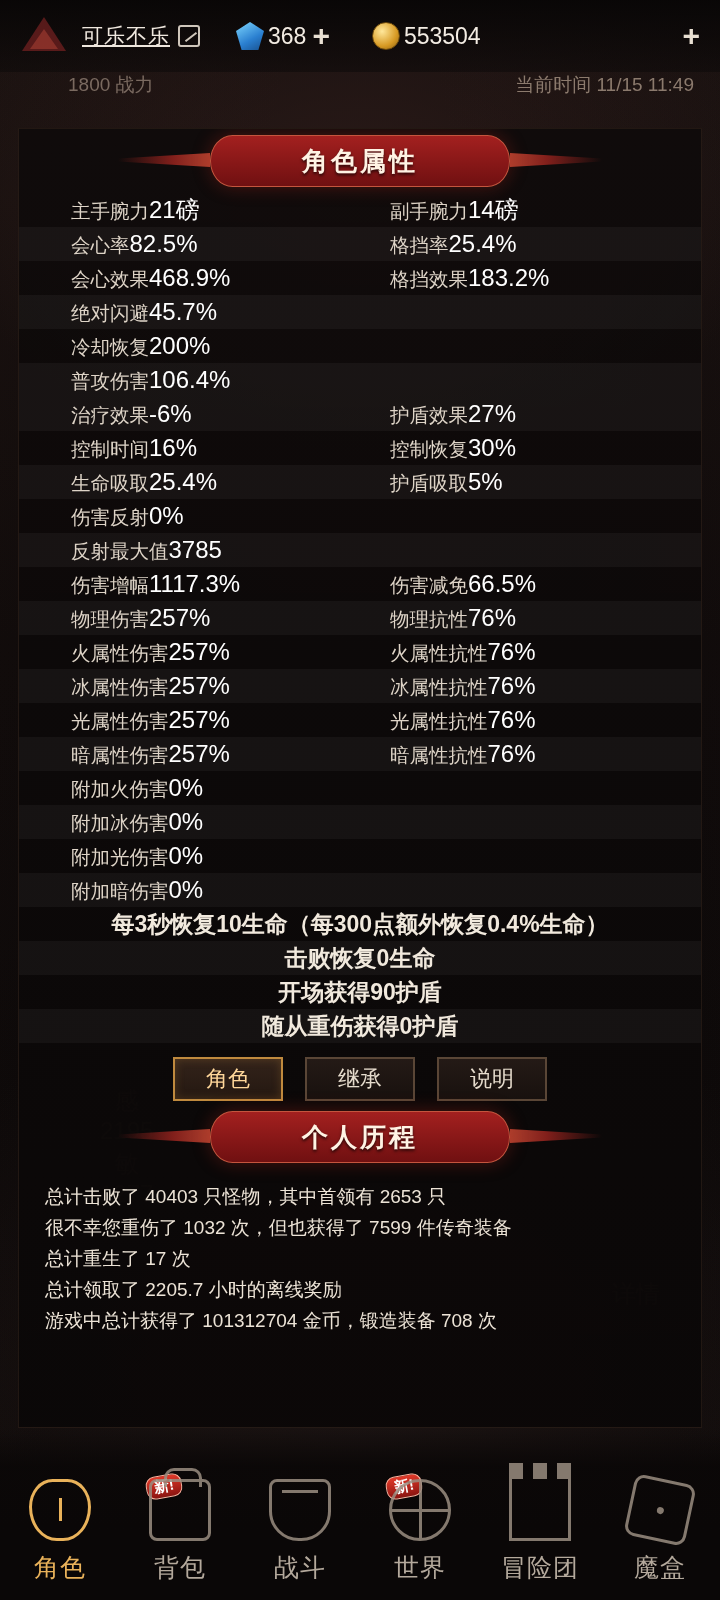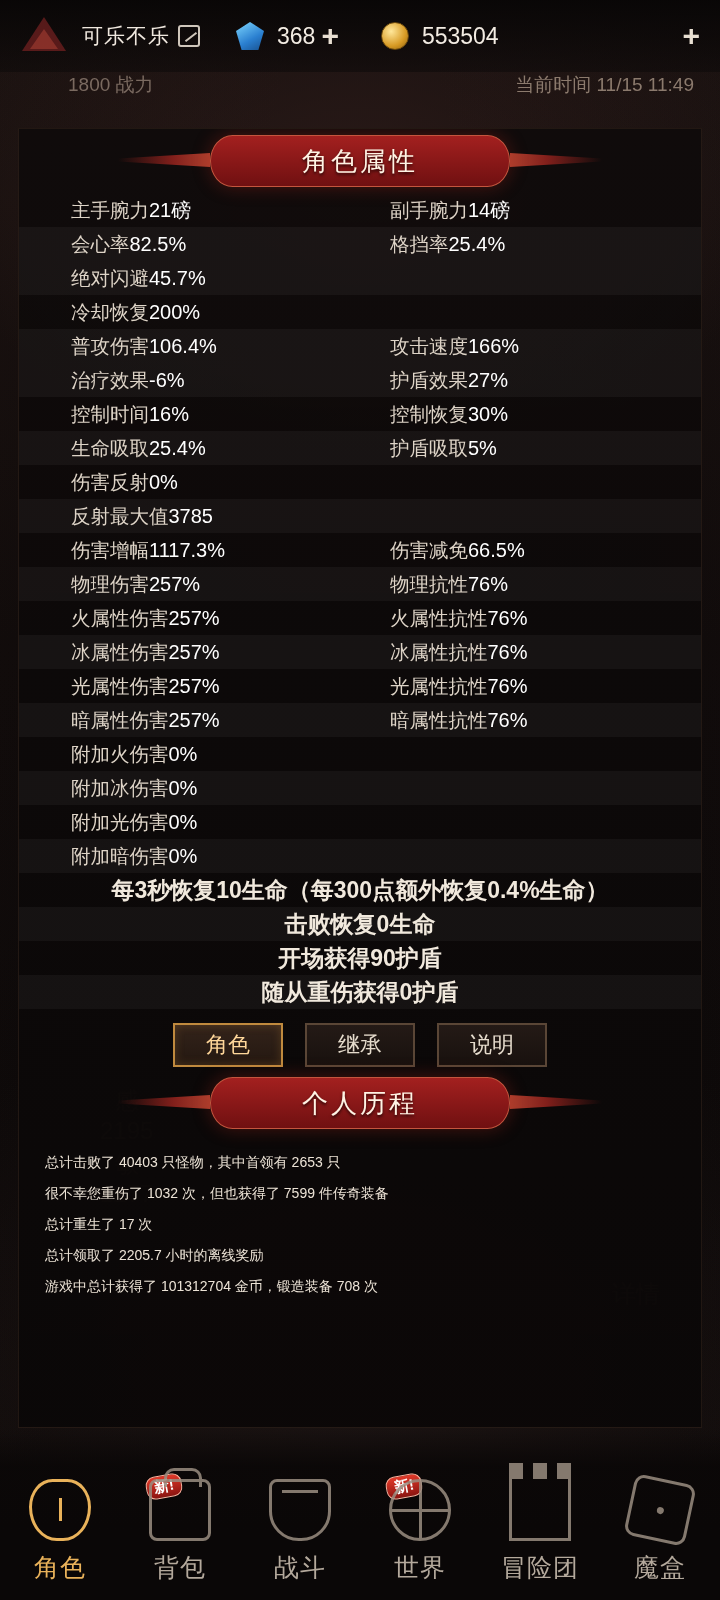--- a/index.html
+++ b/index.html
@@ -56,32 +56,32 @@
   }
   .emblem .tri2 {
     position: absolute; left: 16px; top: 20px;
     width: 0; height: 0;
     border-left: 14px solid transparent;
     border-right: 14px solid transparent;
     border-bottom: 20px solid rgba(220,90,70,0.35);
   }
   .name-chip {
     display: flex; align-items: center; gap: 8px;
-    color: #efe7de; font-size: 21px; letter-spacing: 1px;
+    color: #efe7de; font-size: 21px; letter-spacing: 1px; text-decoration: underline;
   }
   .edit-ico {
     width: 22px; height: 22px; border: 2px solid #cfc6bb; border-radius: 3px;
     position: relative;
   }
   .edit-ico:after{
     content:""; position:absolute; left:4px; top:9px; width:14px; height:2px;
     background:#cfc6bb; transform: rotate(-38deg);
   }
   .cur-group {
-    display: flex; align-items: center; gap: 13px;
+    display: flex; align-items: center; gap: 4px;
     margin-left: 36px;
   }
   .cur-val { color: #f3ece3; font-size: 23px; }
   .gem {
     width: 28px; height: 28px; flex: none;
     background: linear-gradient(150deg,#7fd8ff,#2a7fd0 60%,#18518f);
     clip-path: polygon(50% 0, 100% 32%, 80% 100%, 20% 100%, 0 32%);
   }
   .coin {
     width: 28px; height: 28px; border-radius: 50%; flex: none;
@@ -117,34 +117,34 @@
     box-shadow: 0 0 18px rgba(180,40,30,0.35);
   }
   .banner .wing {
     position: absolute; top: 18px; width: 92px; height: 14px;
     background: linear-gradient(90deg, rgba(160,40,35,0) 0%, rgba(150,35,30,0.85) 60%, rgba(190,70,50,0.9) 100%);
     clip-path: polygon(0 40%, 100% 0, 100% 100%, 0 60%);
   }
   .banner .wing.l { left: -92px; }
   .banner .wing.r { right: -92px; transform: scaleX(-1); }
   .banner-title {
-    position: relative; color: #fff3e4; font-size: 26px; font-weight: normal;
+    position: relative; color: #fff3e4; font-size: 26px; font-weight: bold;
     letter-spacing: 3px; text-shadow: 0 2px 3px rgba(0,0,0,0.7);
   }
 
   .stats { padding: 2px 0 0; }
   .row {
     display: flex; align-items: center;
     height: 34px; padding: 0 10px;
   }
   .row.alt { background: rgba(255,255,255,0.045); }
   .cell { flex: 1; display: flex; align-items: baseline; padding-left: 42px; }
   .cell.right { padding-left: 18px; }
   .lbl { color: #ded4c7; font-size: 19.5px; }
-  .val { color: #ffffff; font-size: 20px; }
+  .val { color: #ffffff; font-size: 24px; }
 
   .note-row {
     height: 34px; display: flex; align-items: center; justify-content: center;
     color: #f1e9dd; font-size: 23px; font-weight: bold;
   }
   .note-row.alt { background: rgba(255,255,255,0.045); }
 
   .tabs {
     display: flex; justify-content: center; gap: 22px;
     margin: 14px 0 6px;
@@ -158,21 +158,21 @@
   .tab.active {
     color: #ffd79a;
     border-color: #c08a3e;
     background: linear-gradient(180deg,#33231a,#241811);
     box-shadow: inset 0 0 10px rgba(200,140,60,0.25);
   }
 
   .history-banner { margin-top: 10px; }
   .history-text {
     padding: 14px 22px 0 26px;
-    color: #ece3d6; font-size: 14px; line-height: 31px;
+    color: #ece3d6; font-size: 19px; line-height: 31px;
   }
   .history-text div { white-space: nowrap; }
   .history-text div.wrap { white-space: normal; }
 
   
   .ghost {
     position: absolute; color: rgba(170,150,130,0.16);
     font-size: 24px; text-align: center; pointer-events: none;
   }
 
@@ -297,20 +297,30 @@
       <div class="row alt">
         <div class="cell">
             <span class="lbl">会心率</span>
             <span class="val">82.5%</span>
           </div>
         <div class="cell right">
             <span class="lbl">格挡率</span>
             <span class="val">25.4%</span>
           </div>
       </div>
+      <div class="row">
+        <div class="cell">
+            <span class="lbl">会心效果</span>
+            <span class="val">468.9%</span>
+          </div>
+        <div class="cell right">
+            <span class="lbl">格挡效果</span>
+            <span class="val">183.2%</span>
+          </div>
+      </div>
       <div class="row alt">
         <div class="cell">
             <span class="lbl">绝对闪避</span>
             <span class="val">45.7%</span>
           </div>
         <div class="cell right">
             <span class="lbl"></span>
             <span class="val"></span>
           </div>
       </div>
@@ -321,24 +331,20 @@
           </div>
         <div class="cell right">
             <span class="lbl"></span>
             <span class="val"></span>
           </div>
       </div>
       <div class="row alt">
         <div class="cell">
             <span class="lbl">普攻伤害</span>
             <span class="val">106.4%</span>
-          </div>
-        <div class="cell right">
-            <span class="lbl">攻击速度</span>
-            <span class="val">166%</span>
           </div>
       </div>
       <div class="row alt">
         <div class="cell">
             <span class="lbl">治疗效果</span>
             <span class="val">-6%</span>
           </div>
         <div class="cell right">
             <span class="lbl">护盾效果</span>
             <span class="val">27%</span>

